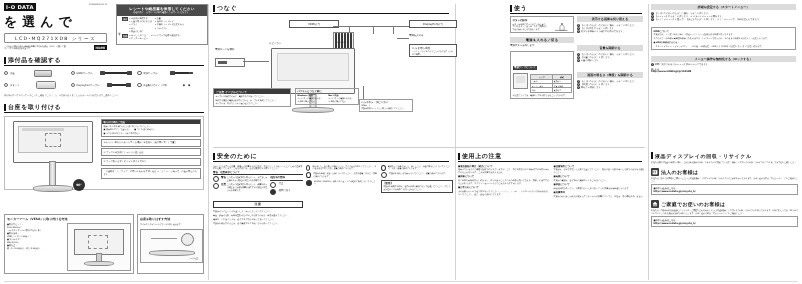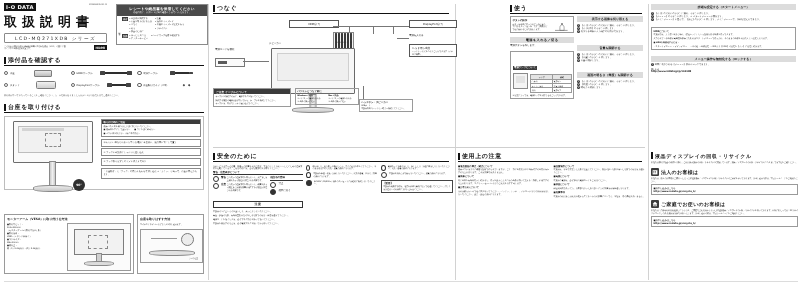--- a/index.html
+++ b/index.html
@@ -193,21 +193,21 @@
   <div class="vrule" style="left:208px"></div>
   <div class="vrule" style="left:455px"></div>
   <div class="vrule" style="left:648px"></div>
   <div style="position:absolute;left:213px;top:147px;width:432px;height:1px;background:#cfcfcf"></div>
 
   <div class="mast">
     <div style="display:flex;justify-content:space-between;align-items:flex-start;">
       <span class="logo">I-O DATA</span>
       <span class="t2 gray">M-MANU201610-01</span>
     </div>
-    <div class="title-jp">取扱説明書</div>
+    <div class="title-jp">を選んで</div>
     <div class="modelbox">LCD-MQ271XDB シリーズ</div>
     <div class="mastfoot">
       <div class="t2 gray" style="width:62px">この装置は情報処理装置等電波障害自主規制協議会（VCCI）の基準に基づくクラスB情報技術装置です。</div>
       <span class="hdmi">HDMI</span>
     </div>
   </div>
 
   <div class="receipt">
     <div class="hd">
       <div class="l1">レシートや納品書を保管してください</div>

